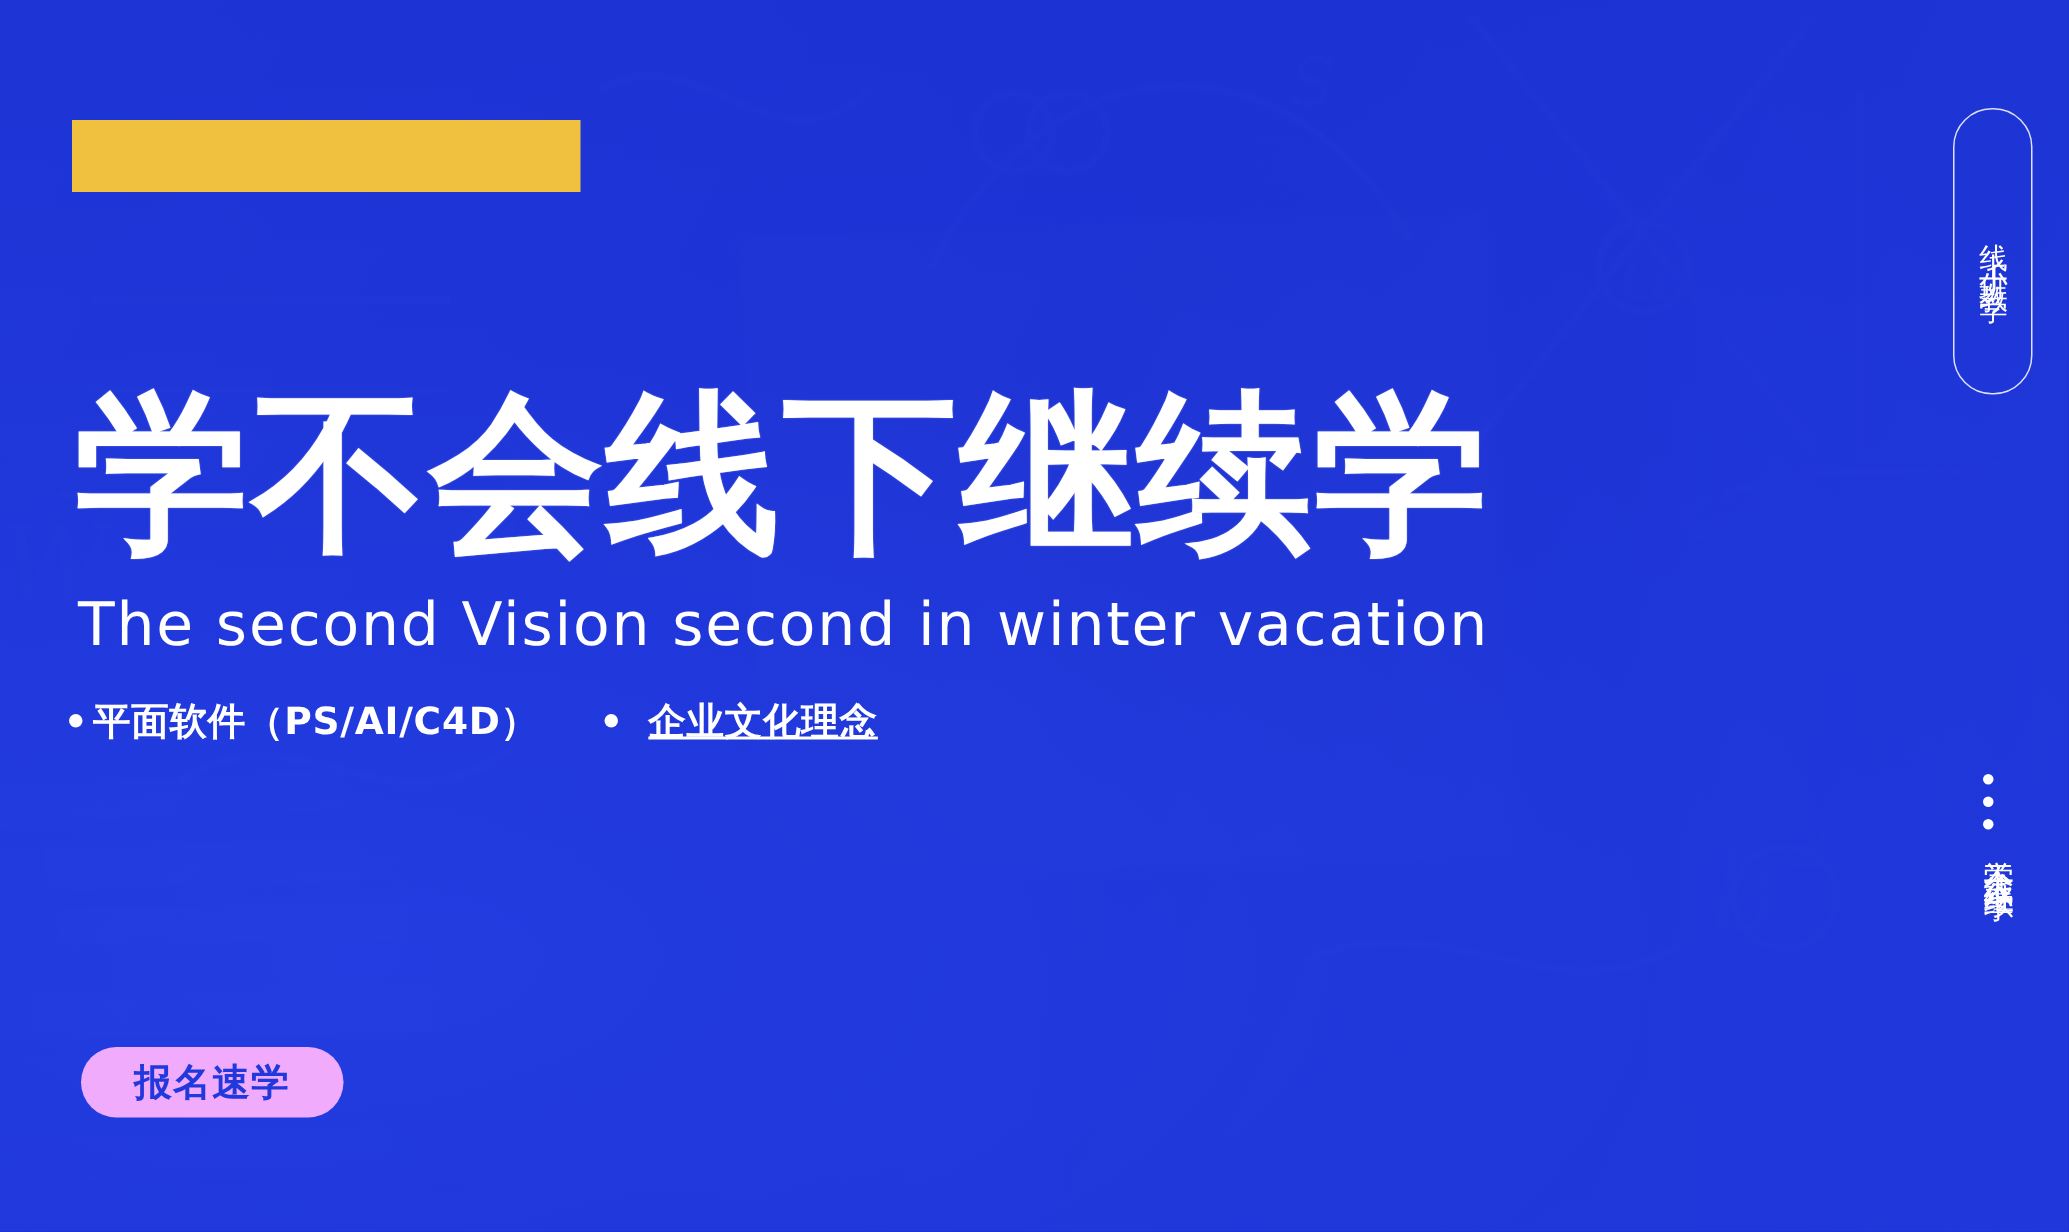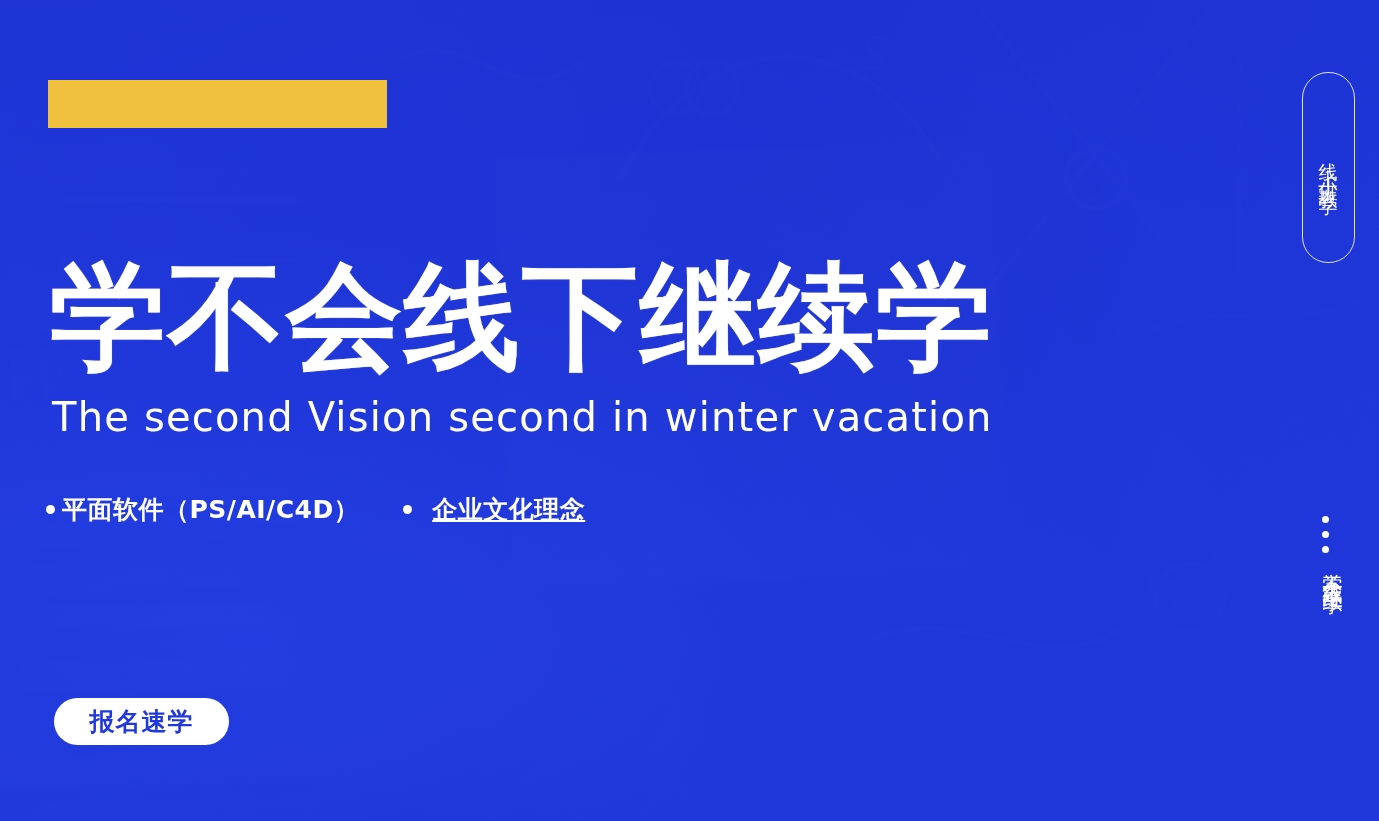--- a/index.html
+++ b/index.html
@@ -122,41 +122,40 @@
     white-space: nowrap;
   }
   .feature {
     display: flex;
     align-items: center;
     color: #ffffff;
     font-size: 25px;
     font-weight: bold;
     letter-spacing: 0.5px;
     font-family: "DejaVu Sans", "Liberation Sans", sans-serif;
-    margin-top: 29px;
   }
   .feature .dot {
     width: 9px;
     height: 9px;
     border-radius: 50%;
     background: #ffffff;
     margin-right: 7px;
     flex: 0 0 auto;
   }
   .feature.gap-a { margin-left: 44px; }
   .feature.gap-b { margin-left: 44px; text-decoration: underline; }
   .feature.gap-b .dot { margin-right: 20px; }
 
   .cta {
     position: absolute;
     left: 54px;
     top: 698px;
     width: 175px;
     height: 47px;
-    background: #ffffff;
+    background: #f0abfc;
     border-radius: 24px;
     display: flex;
     align-items: center;
     justify-content: center;
     color: #2038dc;
     font-size: 25px;
     font-weight: bold;
     letter-spacing: 1px;
     cursor: pointer;
     font-family: "DejaVu Sans", "Liberation Sans", sans-serif;

